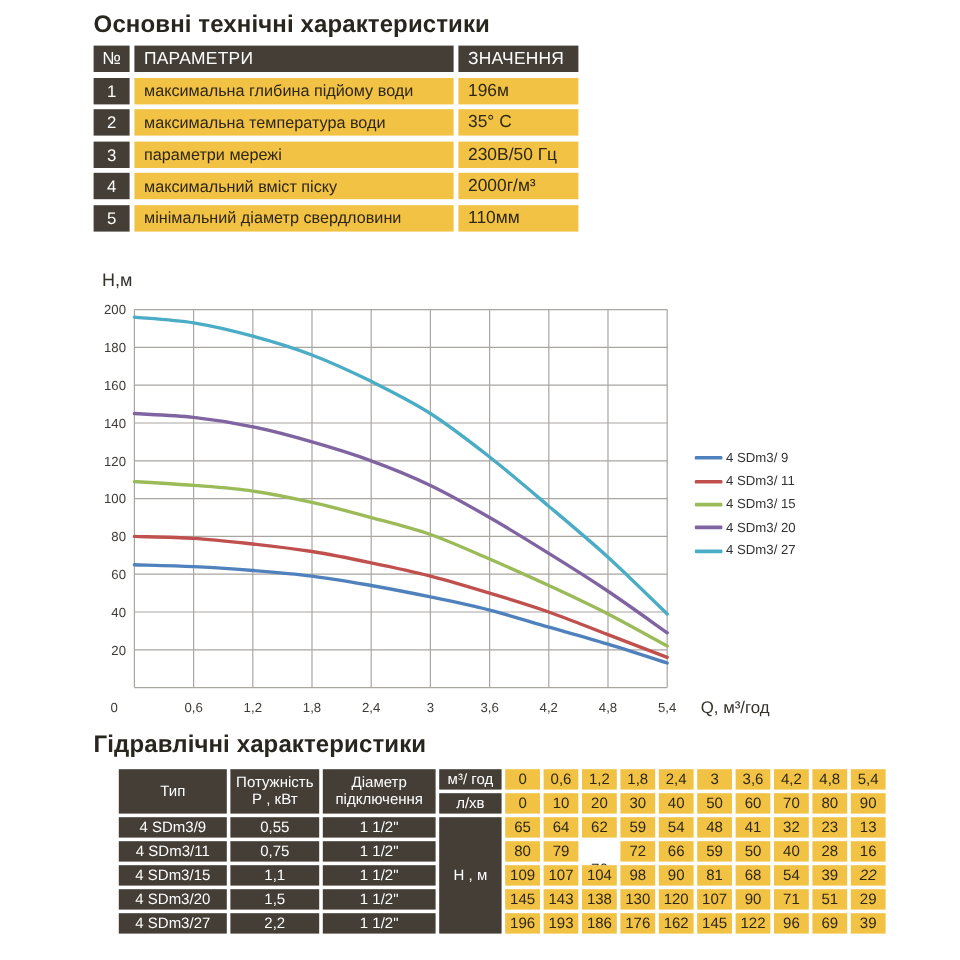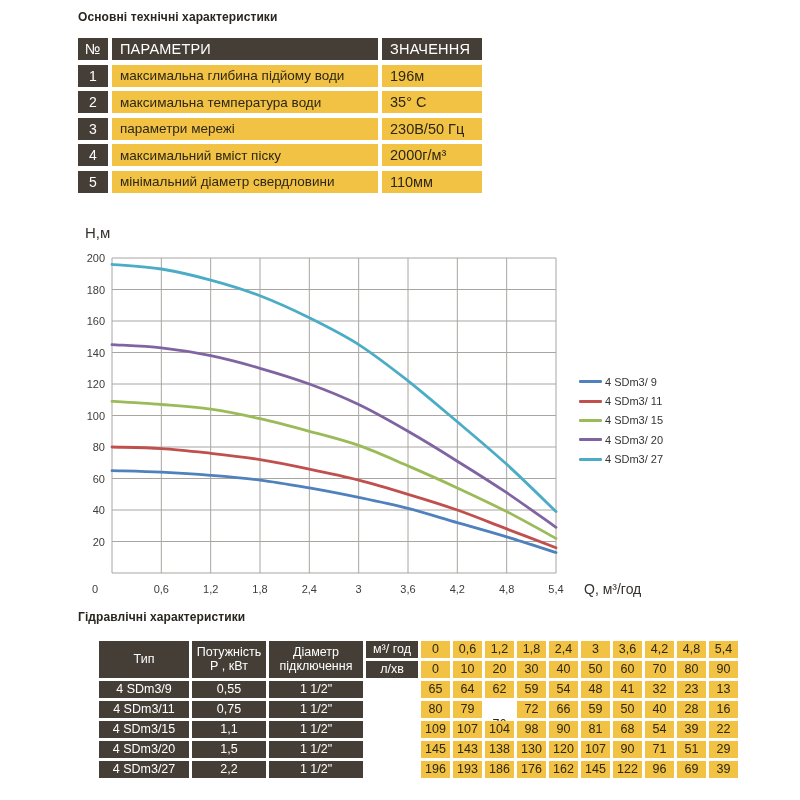--- a/index.html
+++ b/index.html
@@ -3,21 +3,21 @@
 <meta charset="utf-8">
 <style>
   html,body { margin:0; padding:0; background:#ffffff; }
   body {
     width:800px; height:800px; position:relative; overflow:hidden;
     font-family:"Liberation Sans", sans-serif;
     -webkit-font-smoothing:antialiased;
   }
   .sec-title {
     position:absolute; left:78px;
-    font-weight:bold; font-size:12px; color:#29251f; letter-spacing:0.1px;
+    font-weight:bold; font-size:20px; color:#29251f; letter-spacing:0.1px;
   }
   #tech-title { top:10px; }
   #hydro-title { top:610px; }
 
   
   #tech-table {
     position:absolute; left:78px; top:38px;
     display:grid;
     grid-template-columns:30px 266px 100px;
     grid-auto-rows:22px;
@@ -184,20 +184,21 @@
     <div class="cell yellow" style="grid-area: 2 / 5;">0</div>
     <div class="cell yellow" style="grid-area: 2 / 6;">10</div>
     <div class="cell yellow" style="grid-area: 2 / 7;">20</div>
     <div class="cell yellow" style="grid-area: 2 / 8;">30</div>
     <div class="cell yellow" style="grid-area: 2 / 9;">40</div>
     <div class="cell yellow" style="grid-area: 2 / 10;">50</div>
     <div class="cell yellow" style="grid-area: 2 / 11;">60</div>
     <div class="cell yellow" style="grid-area: 2 / 12;">70</div>
     <div class="cell yellow" style="grid-area: 2 / 13;">80</div>
     <div class="cell yellow" style="grid-area: 2 / 14;">90</div>
+    <div class="cell dark hcell" style="grid-area: 3 / 4 / span 5;">Н , м</div>
     <div class="cell dark" style="grid-area: 3 / 1;">4 SDm3/9</div>
     <div class="cell dark" style="grid-area: 3 / 2;">0,55</div>
     <div class="cell dark" style="grid-area: 3 / 3;">1 1/2"</div>
     <div class="cell yellow" style="grid-area: 3 / 5;">65</div>
     <div class="cell yellow" style="grid-area: 3 / 6;">64</div>
     <div class="cell yellow" style="grid-area: 3 / 7;">62</div>
     <div class="cell yellow" style="grid-area: 3 / 8;">59</div>
     <div class="cell yellow" style="grid-area: 3 / 9;">54</div>
     <div class="cell yellow" style="grid-area: 3 / 10;">48</div>
     <div class="cell yellow" style="grid-area: 3 / 11;">41</div>
@@ -222,21 +223,21 @@
     <div class="cell dark" style="grid-area: 5 / 3;">1 1/2"</div>
     <div class="cell yellow" style="grid-area: 5 / 5;">109</div>
     <div class="cell yellow" style="grid-area: 5 / 6;">107</div>
     <div class="cell yellow" style="grid-area: 5 / 7;">104</div>
     <div class="cell yellow" style="grid-area: 5 / 8;">98</div>
     <div class="cell yellow" style="grid-area: 5 / 9;">90</div>
     <div class="cell yellow" style="grid-area: 5 / 10;">81</div>
     <div class="cell yellow" style="grid-area: 5 / 11;">68</div>
     <div class="cell yellow" style="grid-area: 5 / 12;">54</div>
     <div class="cell yellow" style="grid-area: 5 / 13;">39</div>
-    <div class="cell yellow" style="grid-area: 5 / 14;">22</div>
+    <div class="cell yellow" style="grid-area: 5 / 14; font-style: italic;">22</div>
     <div class="cell dark" style="grid-area: 6 / 1;">4 SDm3/20</div>
     <div class="cell dark" style="grid-area: 6 / 2;">1,5</div>
     <div class="cell dark" style="grid-area: 6 / 3;">1 1/2"</div>
     <div class="cell yellow" style="grid-area: 6 / 5;">145</div>
     <div class="cell yellow" style="grid-area: 6 / 6;">143</div>
     <div class="cell yellow" style="grid-area: 6 / 7;">138</div>
     <div class="cell yellow" style="grid-area: 6 / 8;">130</div>
     <div class="cell yellow" style="grid-area: 6 / 9;">120</div>
     <div class="cell yellow" style="grid-area: 6 / 10;">107</div>
     <div class="cell yellow" style="grid-area: 6 / 11;">90</div>

